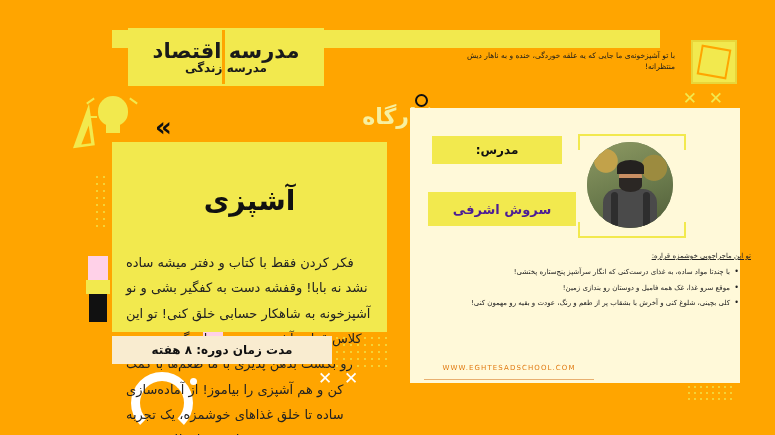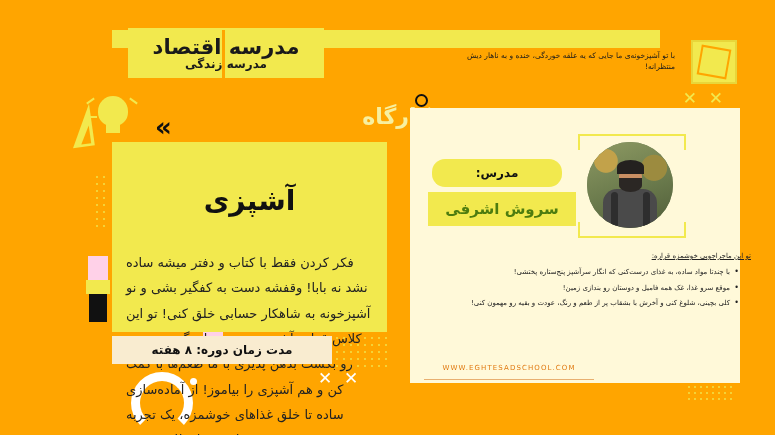--- a/index.html
+++ b/index.html
@@ -32,21 +32,21 @@
     top: 30px;
     width: 548px;
     height: 18px;
     background: #f2e94e;
   }
   .logo-box {
     position: absolute;
     left: 128px;
     top: 28px;
     width: 196px;
-    height: 50px;
+    height: 58px;
     background: #f2e94e;
     display: flex;
     flex-direction: column;
     align-items: center;
     justify-content: center;
     line-height: 1.05;
   }
   .logo-line1 {
     font-size: 21px;
     font-weight: bold;
@@ -346,49 +346,48 @@
     position: absolute;
     left: 410px;
     top: 108px;
     width: 330px;
     height: 275px;
     background: #fff9d9;
   }
   .teacher-label-box {
     position: absolute;
     left: 432px;
-    top: 159px;
+    top: 136px;
     width: 130px;
     height: 28px;
     background: #f2e94e;
     display: flex;
     align-items: center;
     justify-content: center;
-    border-radius: 13px;
   }
   .teacher-label-box span {
     font-size: 12px;
     font-weight: bold;
     color: #111;
   }
   .teacher-name-box {
     position: absolute;
     left: 428px;
     top: 192px;
     width: 148px;
     height: 34px;
     background: #f2e94e;
     display: flex;
     align-items: center;
     justify-content: center;
   }
   .teacher-name-box span {
-    font-size: 15px;
+    font-size: 13px;
     font-weight: bold;
-    color: #4d7c0f;
+    color: #4c1d95;
   }
   .bracket {
     position: absolute;
     border: 2px solid #f2e94e;
   }
   .avatar {
     position: absolute;
     left: 587px;
     top: 142px;
     width: 86px;

